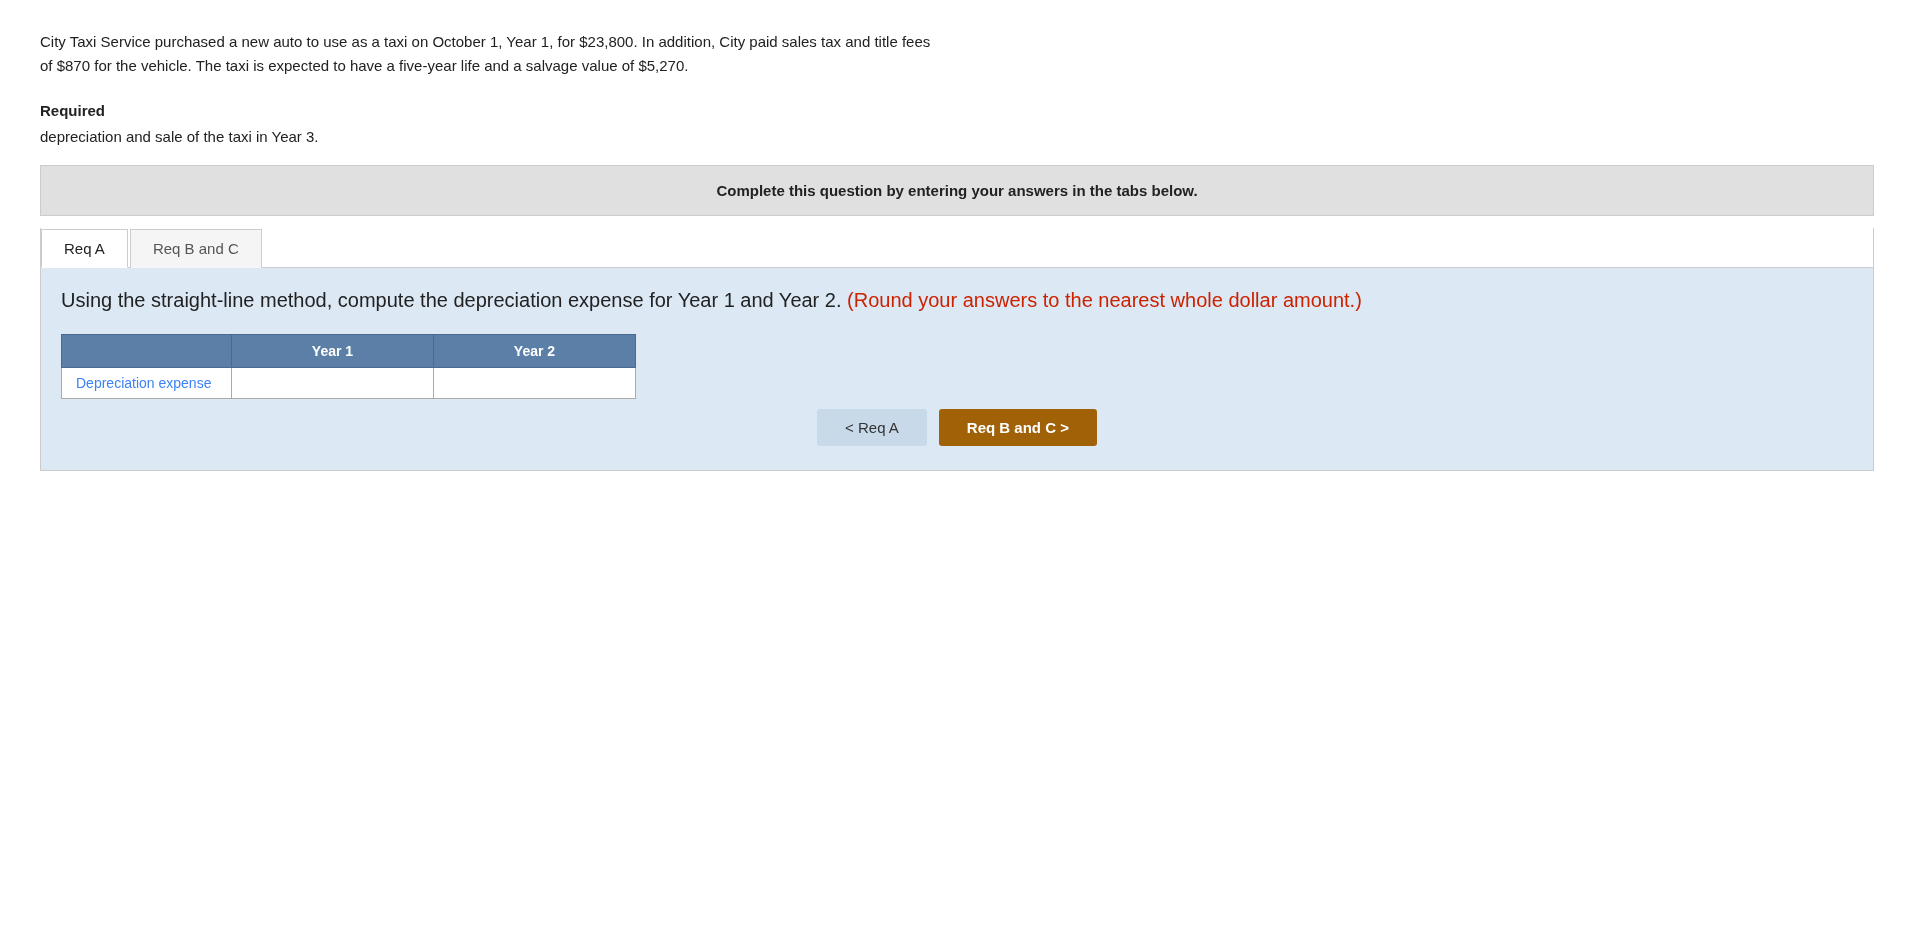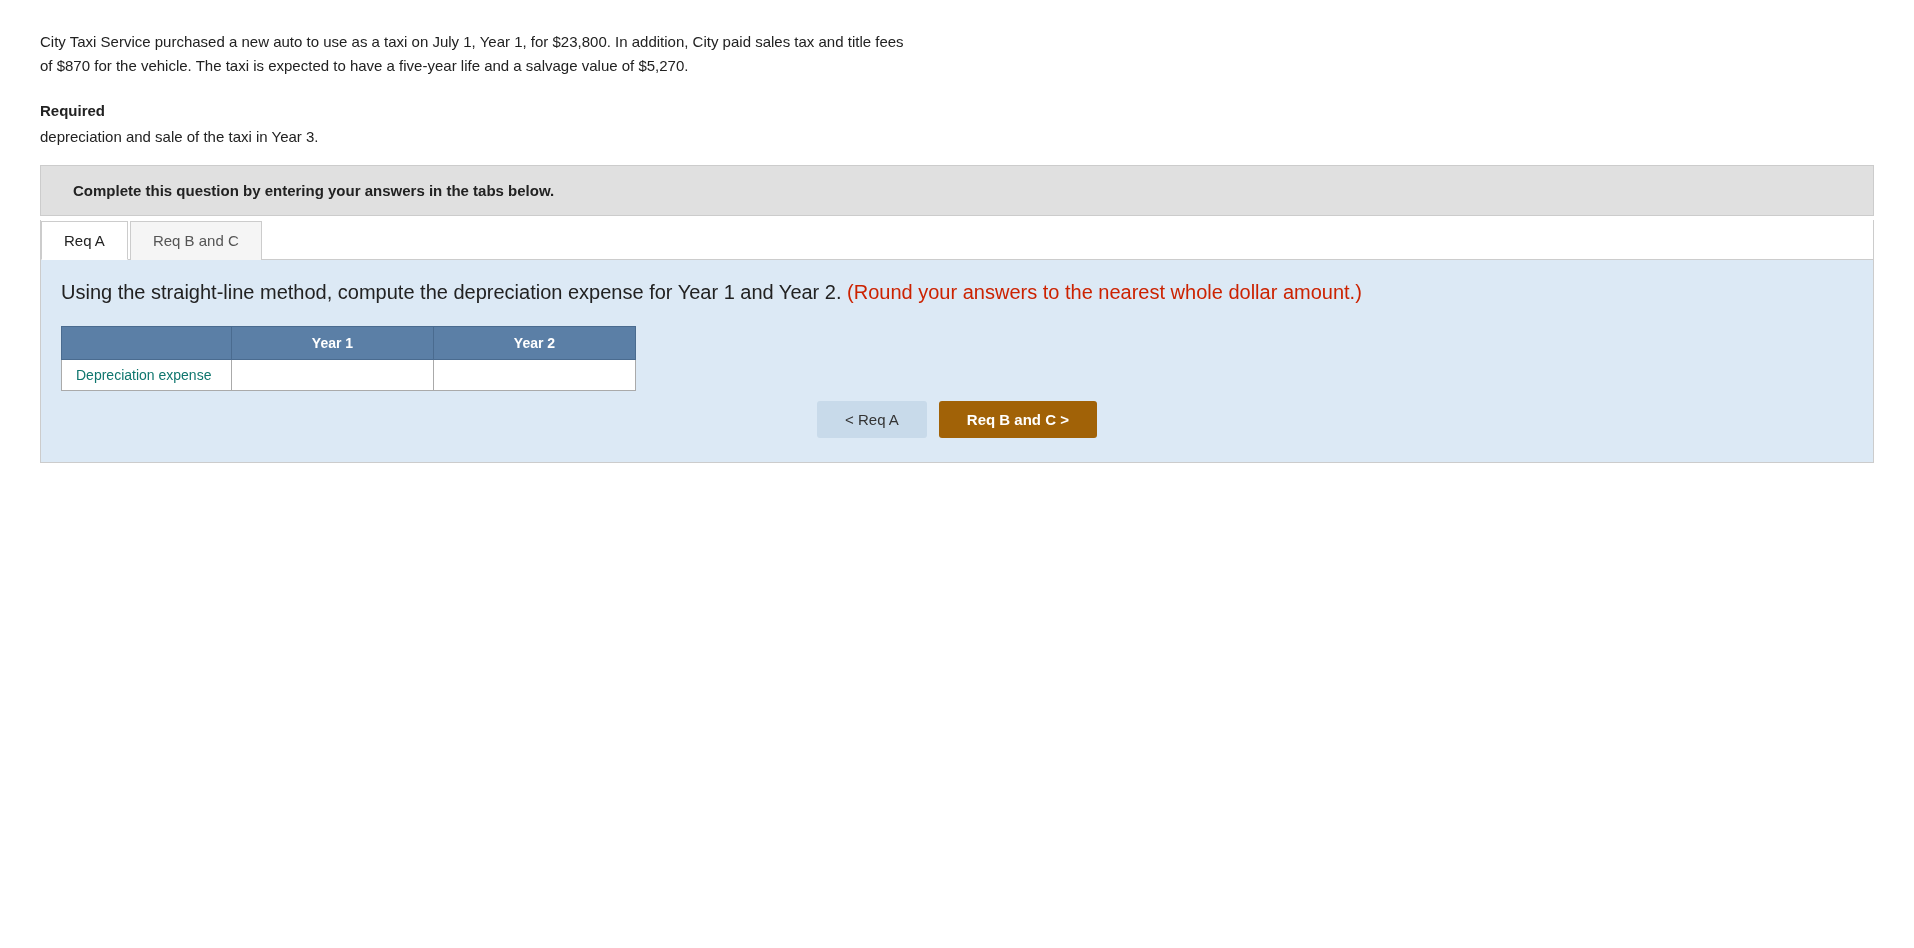--- a/index.html
+++ b/index.html
@@ -31,22 +31,23 @@
     }
 
     .required-section .label {
       font-weight: bold;
     }
 
     .complete-box {
       background-color: #e0e0e0;
       border: 1px solid #cccccc;
       padding: 16px 32px;
-      margin-bottom: 4px;
-      max-width: 1850px;
+      margin-bottom: 12px;
+      max-width: 1850px;
+      text-align: center;
     }
 
     .complete-box p {
       font-weight: bold;
       font-size: 15px;
     }
 
     .tabs-area {
       border: 1px solid #cccccc;
       border-top: none;
@@ -117,21 +118,21 @@
 
     .data-table td {
       padding: 7px 14px;
       border: 1px solid #aaaaaa;
       background-color: #ffffff;
       font-size: 14px;
     }
 
     .data-table td.label-cell {
       background-color: #ffffff;
-      color: #0f766e;
+      color: #3b82f6;
       min-width: 170px;
     }
 
     .data-table td.input-cell {
       padding: 0;
       min-width: 130px;
     }
 
     .data-table td.input-cell input {
       width: 100%;
@@ -171,21 +172,21 @@
     .header-spacer {
       min-width: 170px;
       background-color: #5b7fa6;
       border: 1px solid #4a6b8f;
     }
   </style>
 </head>
 <body>
 
 <div class="problem-text">
-  <p>City Taxi Service purchased a new auto to use as a taxi on July 1, Year 1, for $23,800. In addition, City paid sales tax and title fees</p>
+  <p>City Taxi Service purchased a new auto to use as a taxi on October 1, Year 1, for $23,800. In addition, City paid sales tax and title fees</p>
   <p>of $870 for the vehicle. The taxi is expected to have a five-year life and a salvage value of $5,270.</p>
 </div>
 
 <div class="required-section">
   <p>
     <span class="label">Required</span>
   </p>
   <p>depreciation and sale of the taxi in Year 3.</p>
 </div>
 

